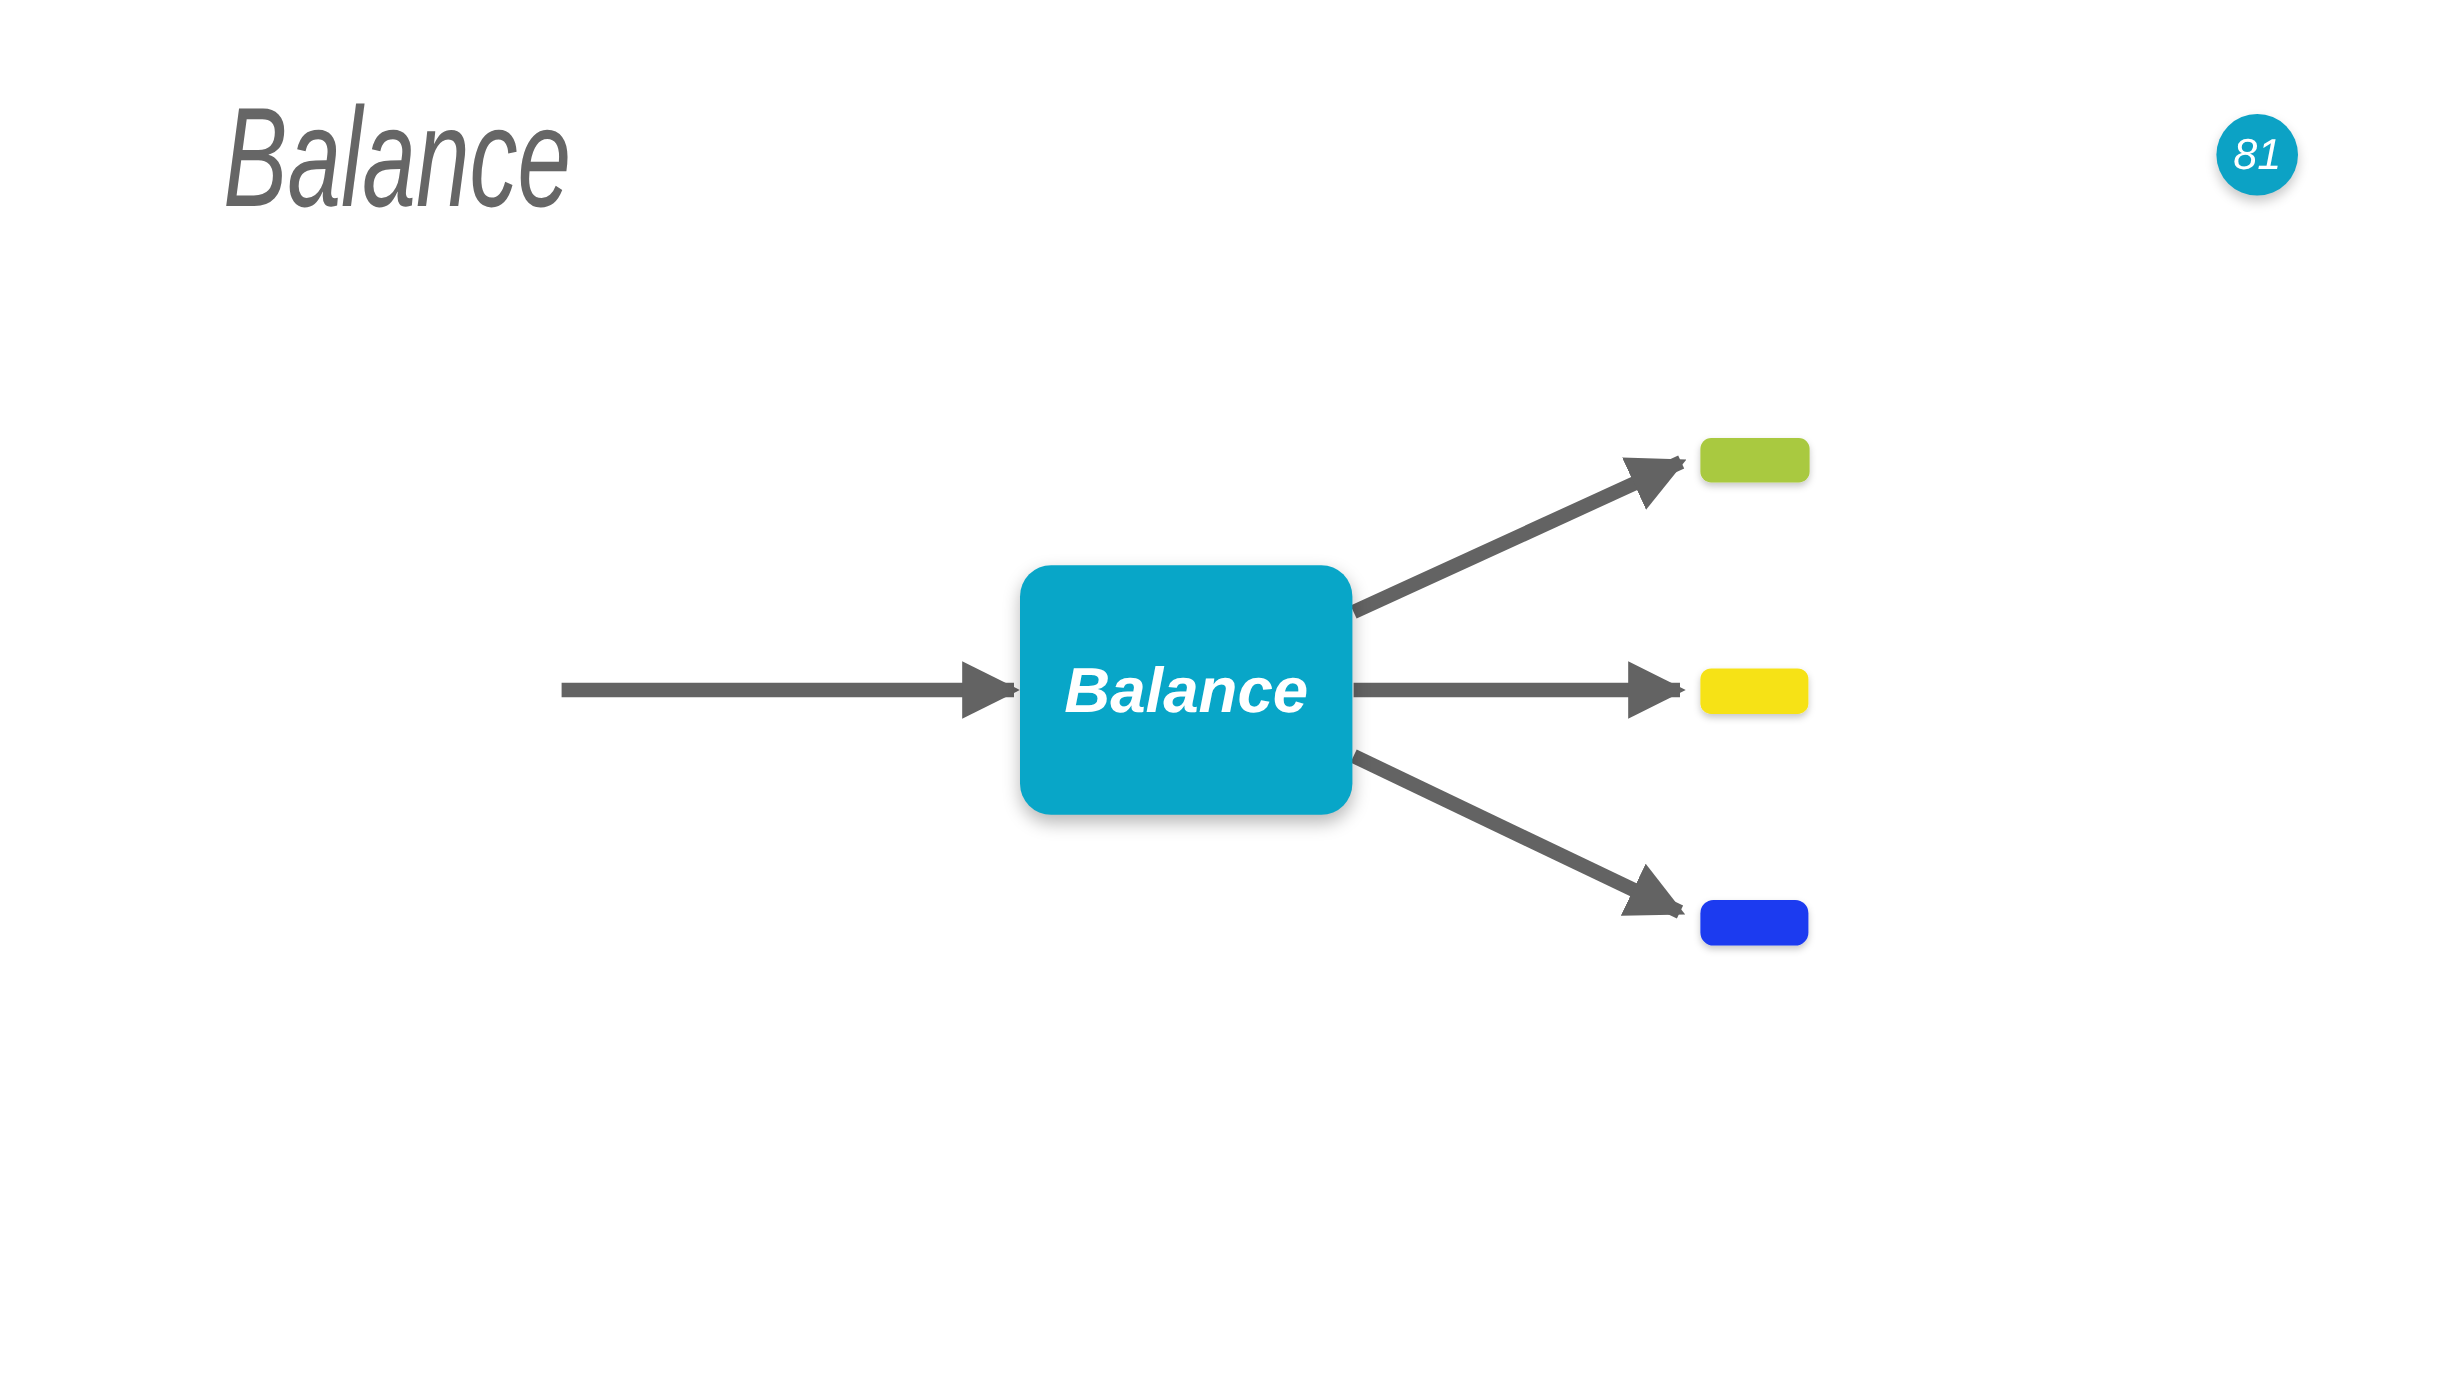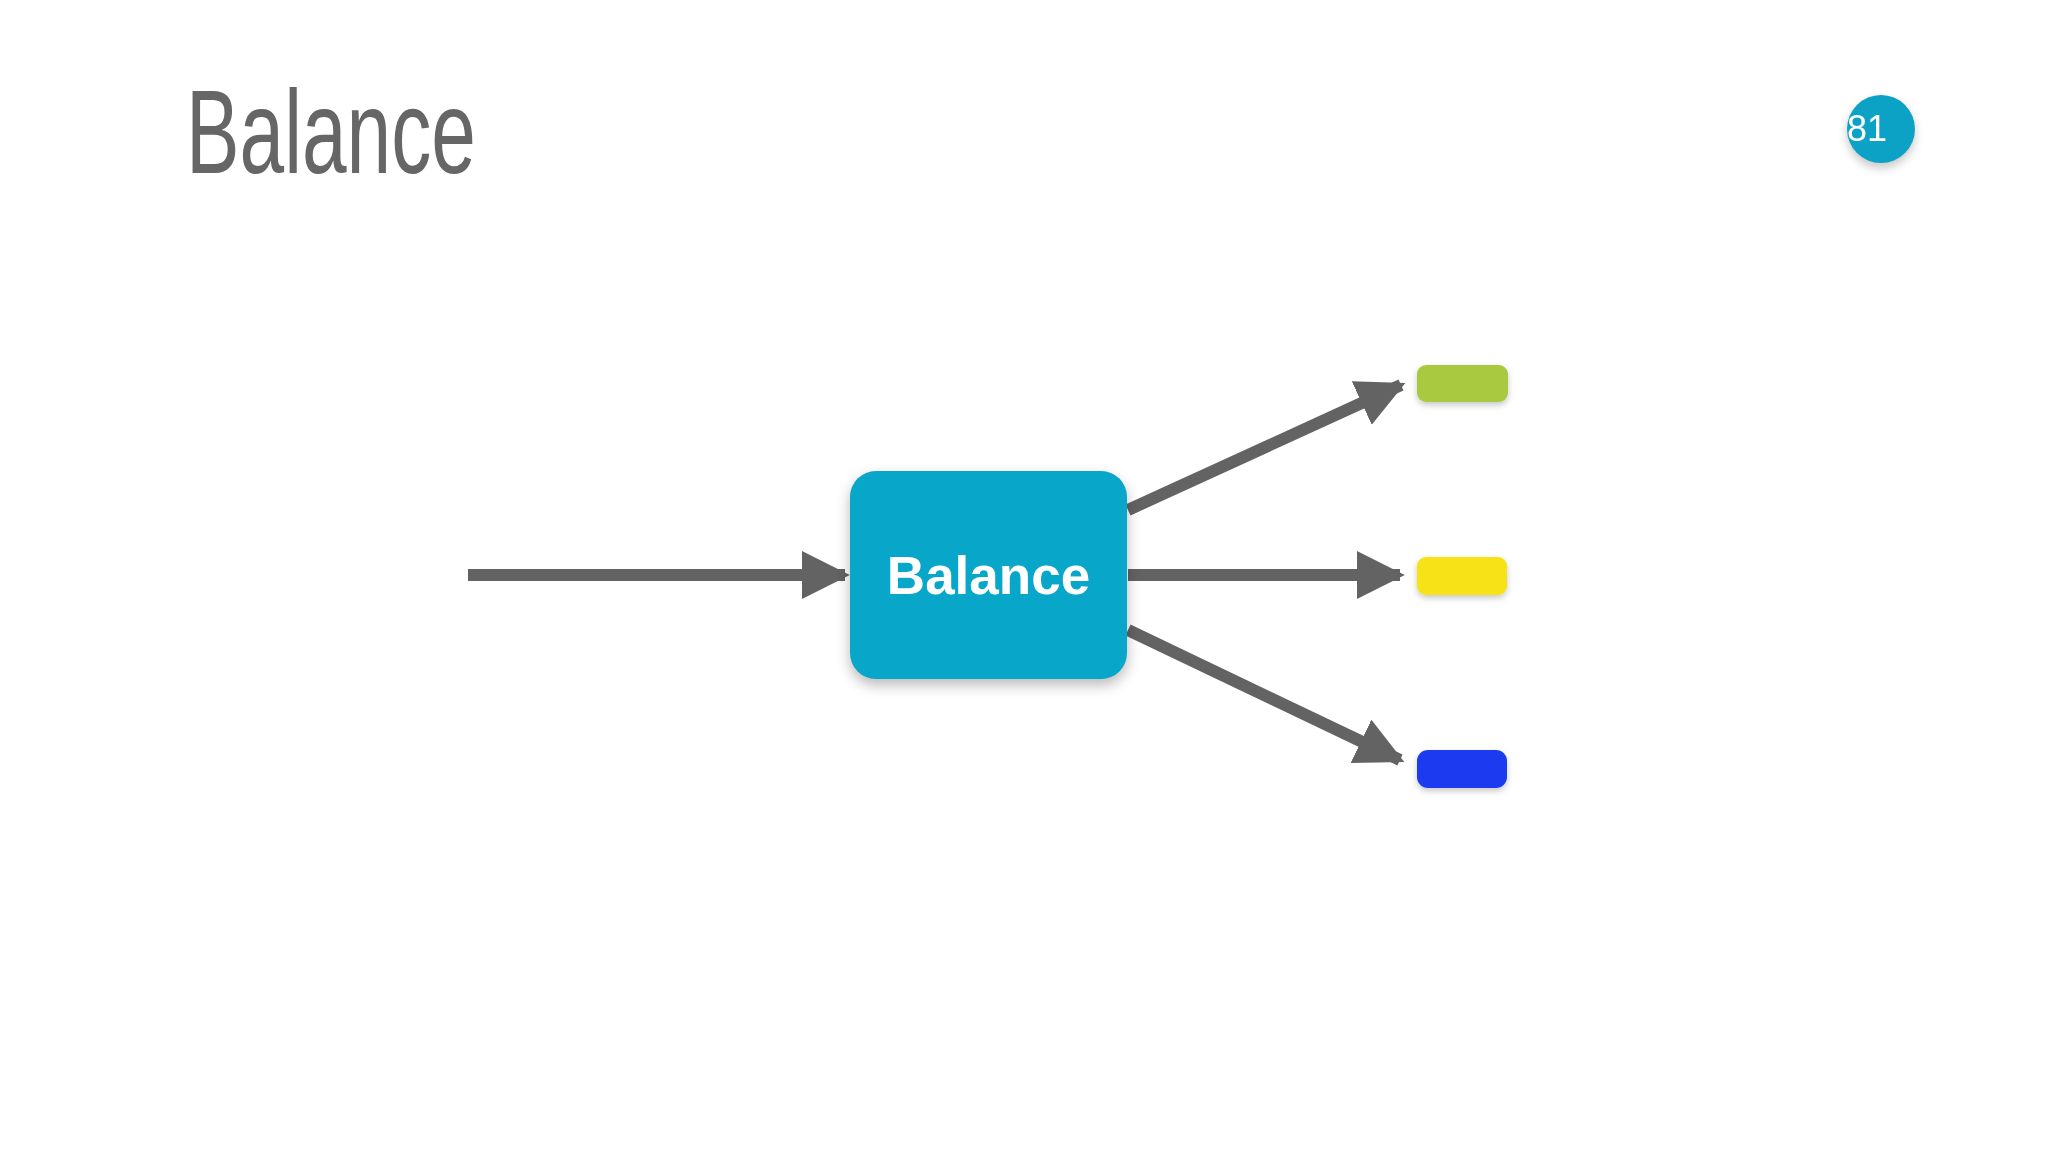--- a/index.html
+++ b/index.html
@@ -7,20 +7,21 @@
     padding: 0;
     background: #ffffff;
     font-family: "Liberation Sans", sans-serif;
   }
   .slide {
     position: relative;
     width: 2048px;
     height: 812px;
     background: #ffffff;
     overflow: hidden;
+    font-style: italic;
   }
   .slide-title {
     position: absolute;
     left: 186px;
     top: 73px;
     font-size: 118px;
     line-height: 1;
     font-weight: 400;
     color: #666666;
     transform: scaleX(0.68);
@@ -31,21 +32,21 @@
     position: absolute;
     left: 1847px;
     top: 95px;
     width: 68px;
     height: 68px;
     border-radius: 50%;
     background: #0ca2c5;
     box-shadow: 0 5px 10px rgba(0,0,0,0.22);
     display: flex;
     align-items: center;
-    justify-content: flex-start;
+    justify-content: center;
   }
   .page-badge span {
     color: #ffffff;
     font-size: 36px;
     line-height: 1;
   }
   .diagram-svg {
     position: absolute;
     left: 0;
     top: 0;

